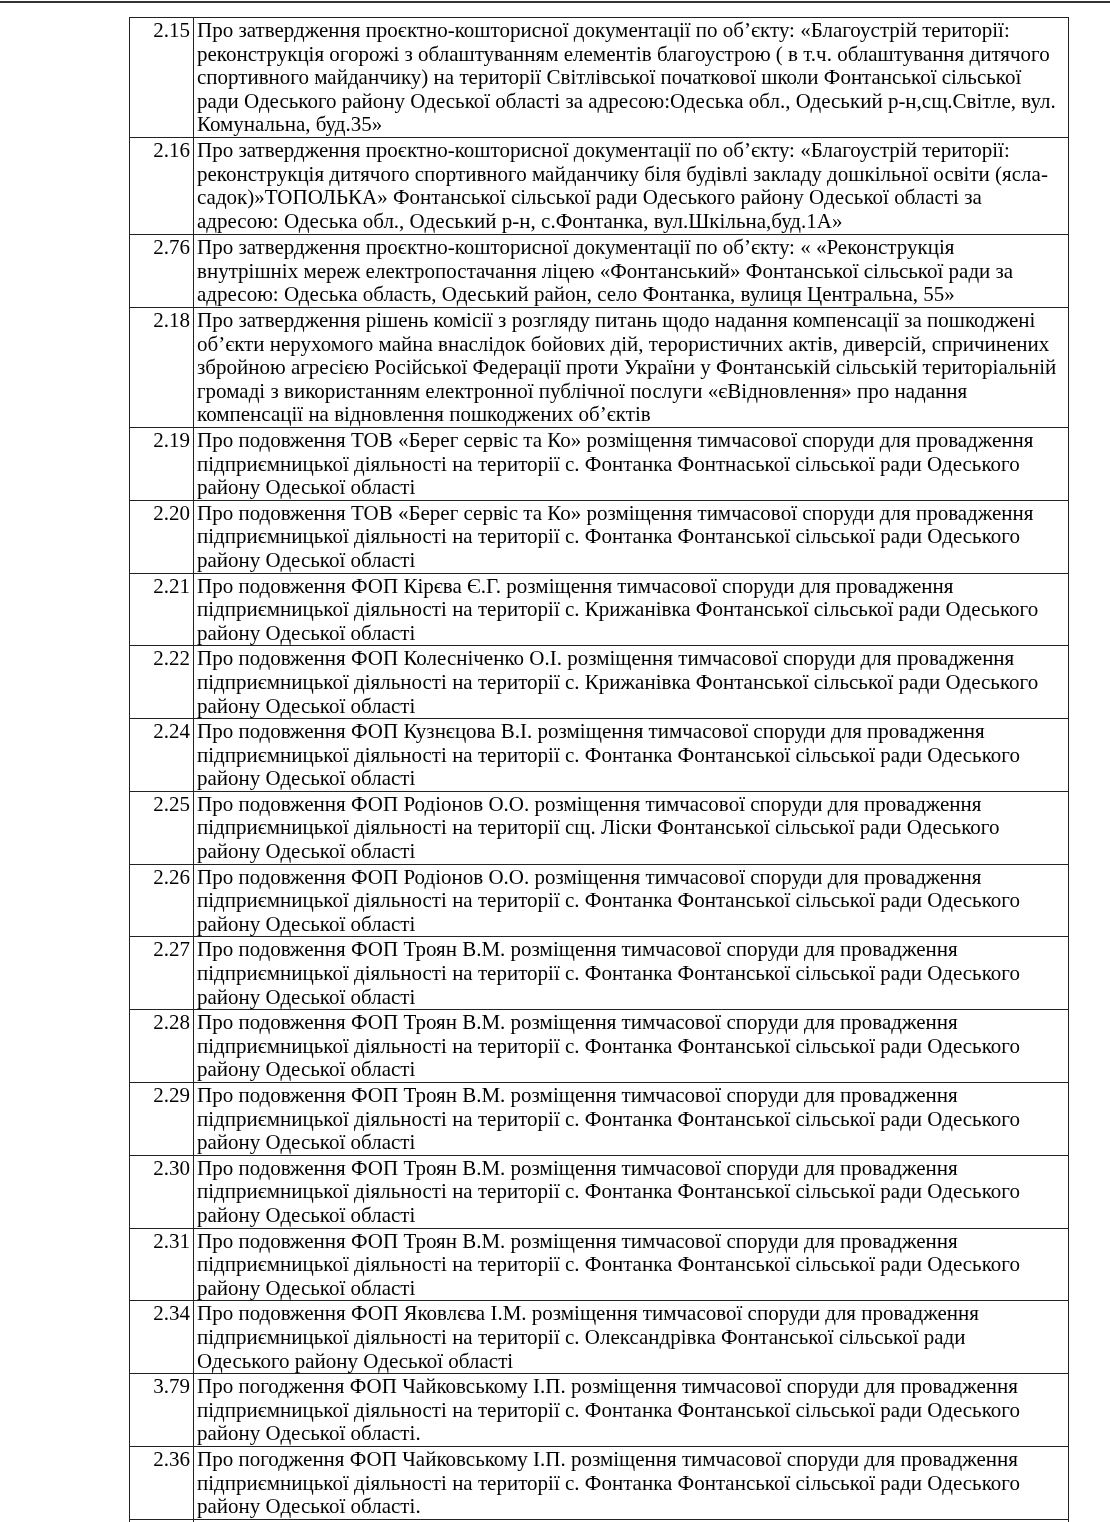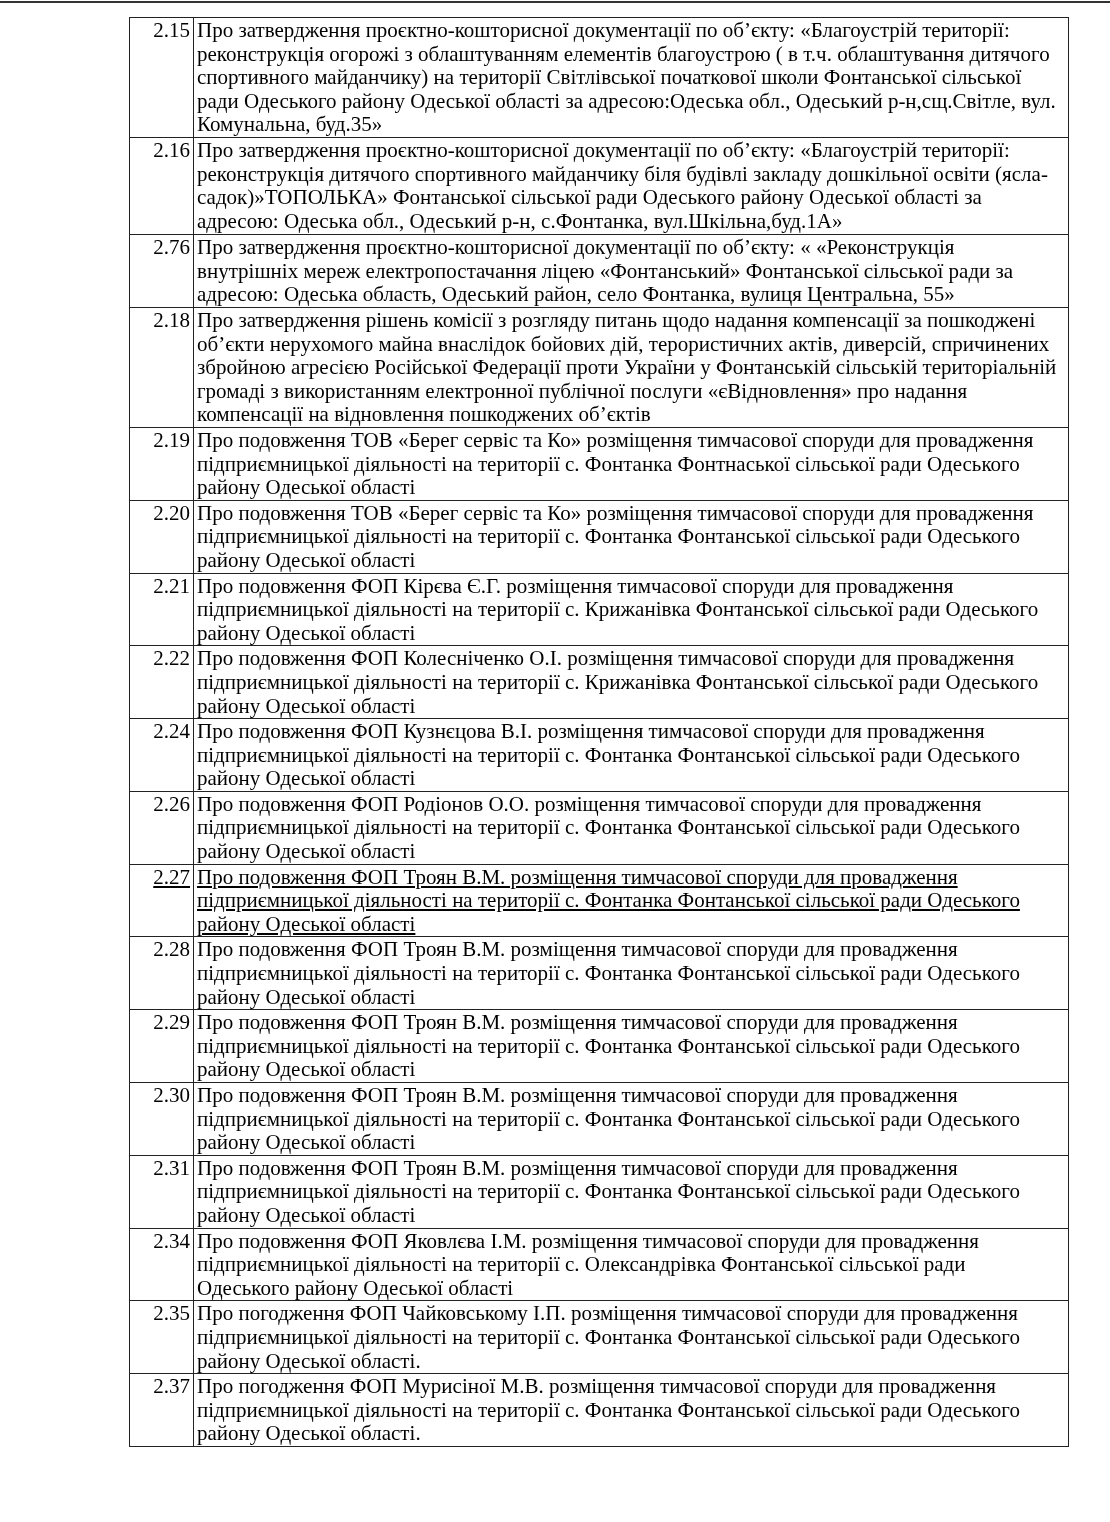--- a/index.html
+++ b/index.html
@@ -87,25 +87,29 @@
         <td class="txt">Про  подовження ФОП Кірєва Є.Г. розміщення тимчасової споруди для провадження підприємницької діяльності на території с. Крижанівка Фонтанської сільської ради Одеського району Одеської області</td>
       </tr>
       <tr style="height: 72px;">
         <td class="num">2.22</td>
         <td class="txt">Про  подовження ФОП Колесніченко О.І. розміщення тимчасової споруди для провадження підприємницької діяльності на території с. Крижанівка Фонтанської сільської ради Одеського району Одеської області</td>
       </tr>
       <tr style="height: 48px;">
         <td class="num">2.24</td>
         <td class="txt">Про  подовження ФОП  Кузнєцова В.І. розміщення тимчасової споруди для провадження підприємницької діяльності на території с. Фонтанка Фонтанської сільської ради Одеського району Одеської області</td>
       </tr>
+      <tr style="height: 48px;">
+        <td class="num">2.25</td>
+        <td class="txt">Про  подовження ФОП Родіонов О.О. розміщення тимчасової споруди для провадження підприємницької діяльності на території сщ. Ліски Фонтанської сільської ради Одеського району Одеської області</td>
+      </tr>
       <tr style="height: 49px;">
         <td class="num">2.26</td>
         <td class="txt">Про подовження ФОП Родіонов О.О. розміщення  тимчасової споруди для провадження підприємницької діяльності на території с. Фонтанка Фонтанської сільської ради Одеського району Одеської області</td>
       </tr>
-      <tr style="height: 48px; text-decoration: underline;">
+      <tr style="height: 48px;">
         <td class="num">2.27</td>
         <td class="txt">Про подовження ФОП Троян В.М. розміщення  тимчасової споруди для провадження підприємницької діяльності на території с. Фонтанка Фонтанської сільської ради Одеського району Одеської області</td>
       </tr>
       <tr style="height: 49px;">
         <td class="num">2.28</td>
         <td class="txt">Про подовження ФОП Троян В.М. розміщення  тимчасової споруди для провадження підприємницької діяльності на території с. Фонтанка Фонтанської сільської ради Одеського району Одеської області</td>
       </tr>
       <tr style="height: 48px;">
         <td class="num">2.29</td>
         <td class="txt">Про  подовження ФОП Троян В.М. розміщення тимчасової споруди для провадження підприємницької діяльності на території с. Фонтанка Фонтанської сільської ради Одеського району Одеської області</td>
@@ -116,21 +120,25 @@
       </tr>
       <tr style="height: 49px; font-family: Liberation Serif, serif;">
         <td class="num">2.31</td>
         <td class="txt">Про  подовження ФОП Троян В.М. розміщення тимчасової споруди для провадження підприємницької діяльності на території с. Фонтанка Фонтанської сільської ради Одеського району Одеської області</td>
       </tr>
       <tr style="height: 48px;">
         <td class="num">2.34</td>
         <td class="txt">Про  подовження ФОП Яковлєва І.М. розміщення тимчасової споруди для провадження підприємницької діяльності на території с. Олександрівка Фонтанської сільської ради Одеського району Одеської області</td>
       </tr>
       <tr style="height: 49px;">
-        <td class="num">2.35</td>
+        <td class="num">3.79</td>
+        <td class="txt">Про погодження ФОП Чайковському І.П. розміщення тимчасової споруди для провадження підприємницької діяльності на території с. Фонтанка Фонтанської сільської ради Одеського району Одеської області.</td>
+      </tr>
+      <tr style="height: 48px;">
+        <td class="num">2.36</td>
         <td class="txt">Про погодження ФОП Чайковському І.П. розміщення тимчасової споруди для провадження підприємницької діяльності на території с. Фонтанка Фонтанської сільської ради Одеського району Одеської області.</td>
       </tr>
       <tr style="height: 48px;">
         <td class="num">2.37</td>
         <td class="txt">Про погодження ФОП Мурисіної М.В. розміщення тимчасової споруди для провадження підприємницької діяльності на території с. Фонтанка Фонтанської сільської ради Одеського району Одеської області.</td>
       </tr>
     </tbody>
 </table>
 
 </body></html>

